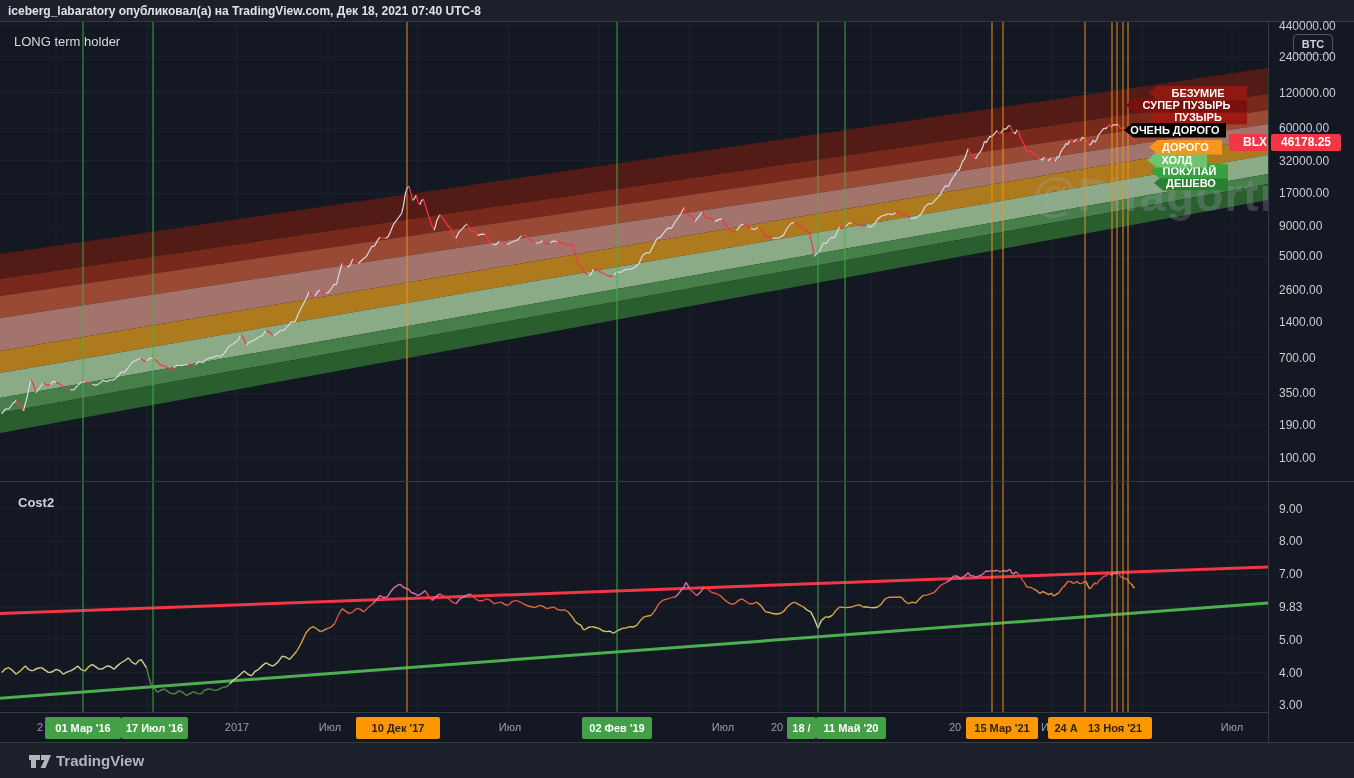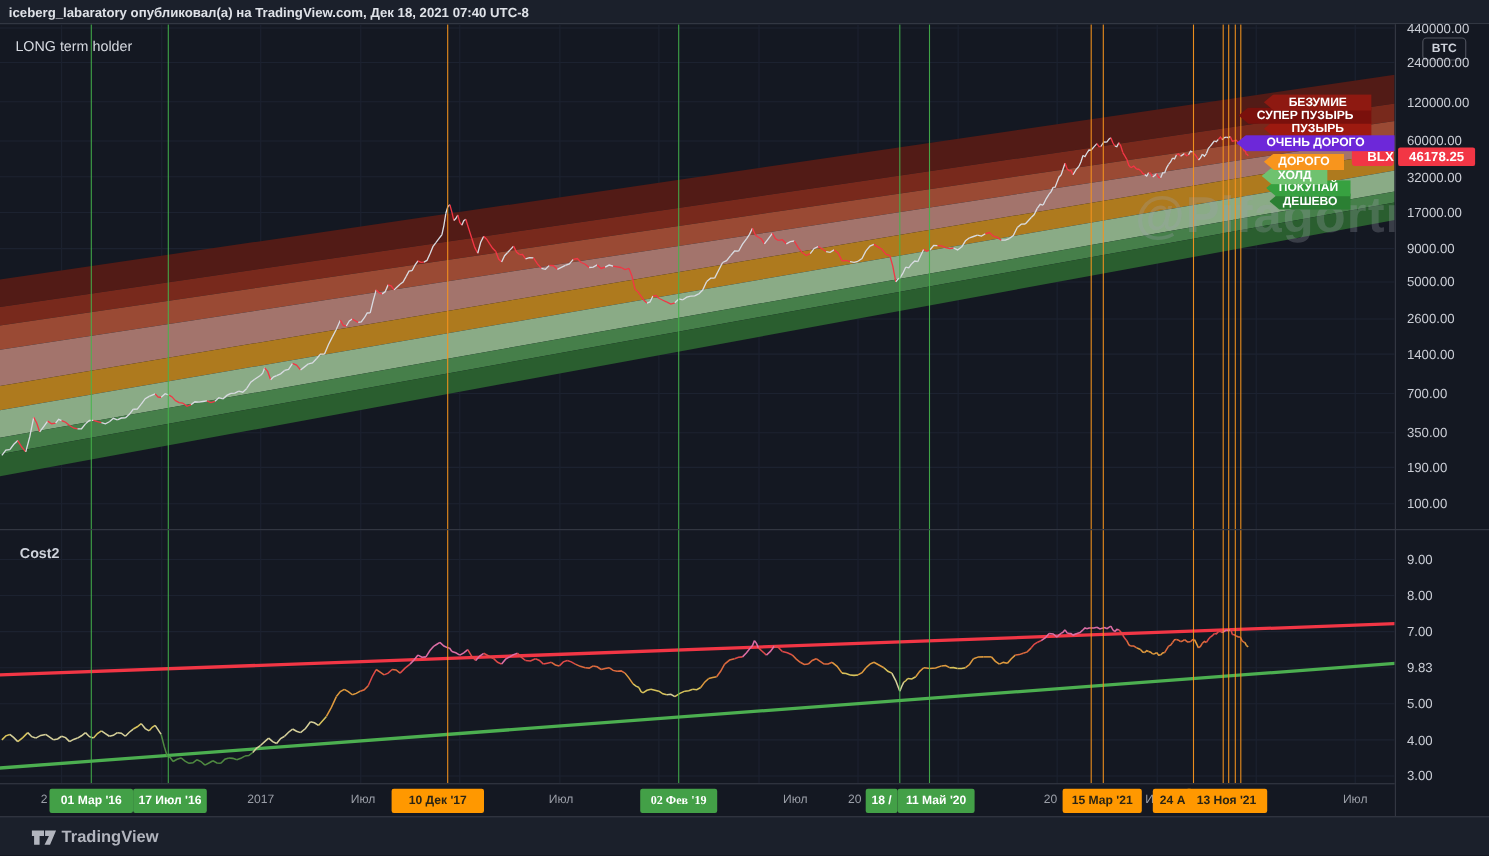--- a/index.html
+++ b/index.html
@@ -513,21 +513,21 @@
       </svg>
     <div id="watermark">@Pifagortrade</div>
     <div id="legend">
       <div class="row2">LONG term holder</div>
     </div>
     <div id="cost2-label">Cost2</div>
     <div id="zone-labels">
         <div class="zone-label" style="left: 1149px; width: 98px; top: 63.5px; background: rgb(142, 25, 17); z-index: 18;">БЕЗУМИЕ</div>
         <div class="zone-label" style="left: 1126px; width: 121px; top: 75.5px; background: rgb(122, 16, 12); z-index: 17;">СУПЕР ПУЗЫРЬ</div>
         <div class="zone-label" style="left: 1149px; width: 98px; top: 87.5px; background: rgb(157, 26, 16); z-index: 14;">ПУЗЫРЬ</div>
-        <div class="zone-label" style="left: 1124px; width: 144px; top: 100.5px; background: #6d28d9; z-index: 16;">ОЧЕНЬ ДОРОГО</div>
+        <div class="zone-label" style="left: 1124px; width: 102px; top: 100.5px; background: #000000; z-index: 16;">ОЧЕНЬ ДОРОГО</div>
         <div class="zone-label" style="left: 1149px; width: 73px; top: 117.5px; background: rgb(248, 149, 29); z-index: 15;">ДОРОГО</div>
         <div class="zone-label" style="left: 1147px; width: 60px; top: 130.5px; background: rgb(111, 194, 111); z-index: 13;">ХОЛД</div>
         <div class="zone-label" style="left: 1151px; width: 77px; top: 141.5px; background: rgb(55, 161, 64); z-index: 12;">ПОКУПАЙ</div>
         <div class="zone-label" style="left: 1154px; width: 74px; top: 153.5px; background: rgb(43, 127, 51); z-index: 11;">ДЕШЕВО</div>
       </div>
     <div id="blx-tag" style="top: 111.731px;">BLX</div>
   </div>
 
   <div id="price-axis">
     <div id="btc-button">BTC</div>
@@ -565,21 +565,21 @@
       <div class="ttick" style="left: 330px;">Июл</div>
       <div class="ttick" style="left: 510px;">Июл</div>
       <div class="ttick" style="left: 723px;">Июл</div>
       <div class="ttick" style="left: 777px;">20</div>
       <div class="ttick" style="left: 955px;">20</div>
       <div class="ttick" style="left: 1045px;">И</div>
       <div class="ttick" style="left: 1232px;">Июл</div>
       <div class="tevent green" style="left: 45px; width: 76px;">01 Мар '16</div>
       <div class="tevent green" style="left: 121px; width: 67px;">17 Июл '16</div>
       <div class="tevent orange" style="left: 356px; width: 84px;">10 Дек '17</div>
-      <div class="tevent green" style="left: 582px; width: 70px; font-family: Liberation Serif, serif;">02 Фев '19</div>
+      <div class="tevent green" style="left: 582px; width: 70px;">02 Фев '19</div>
       <div class="tevent green" style="left: 787px; width: 29px;">18 /</div>
       <div class="tevent green" style="left: 816px; width: 70px;">11 Май '20</div>
       <div class="tevent orange" style="left: 966px; width: 72px;">15 Мар '21</div>
       <div class="tevent orange" style="left: 1048px; width: 36px;">24 А</div>
       <div class="tevent orange" style="left: 1078px; width: 74px;">13 Ноя '21</div>
     </div>
 
   <div id="panel-divider"></div>
 
   <div id="footer">

